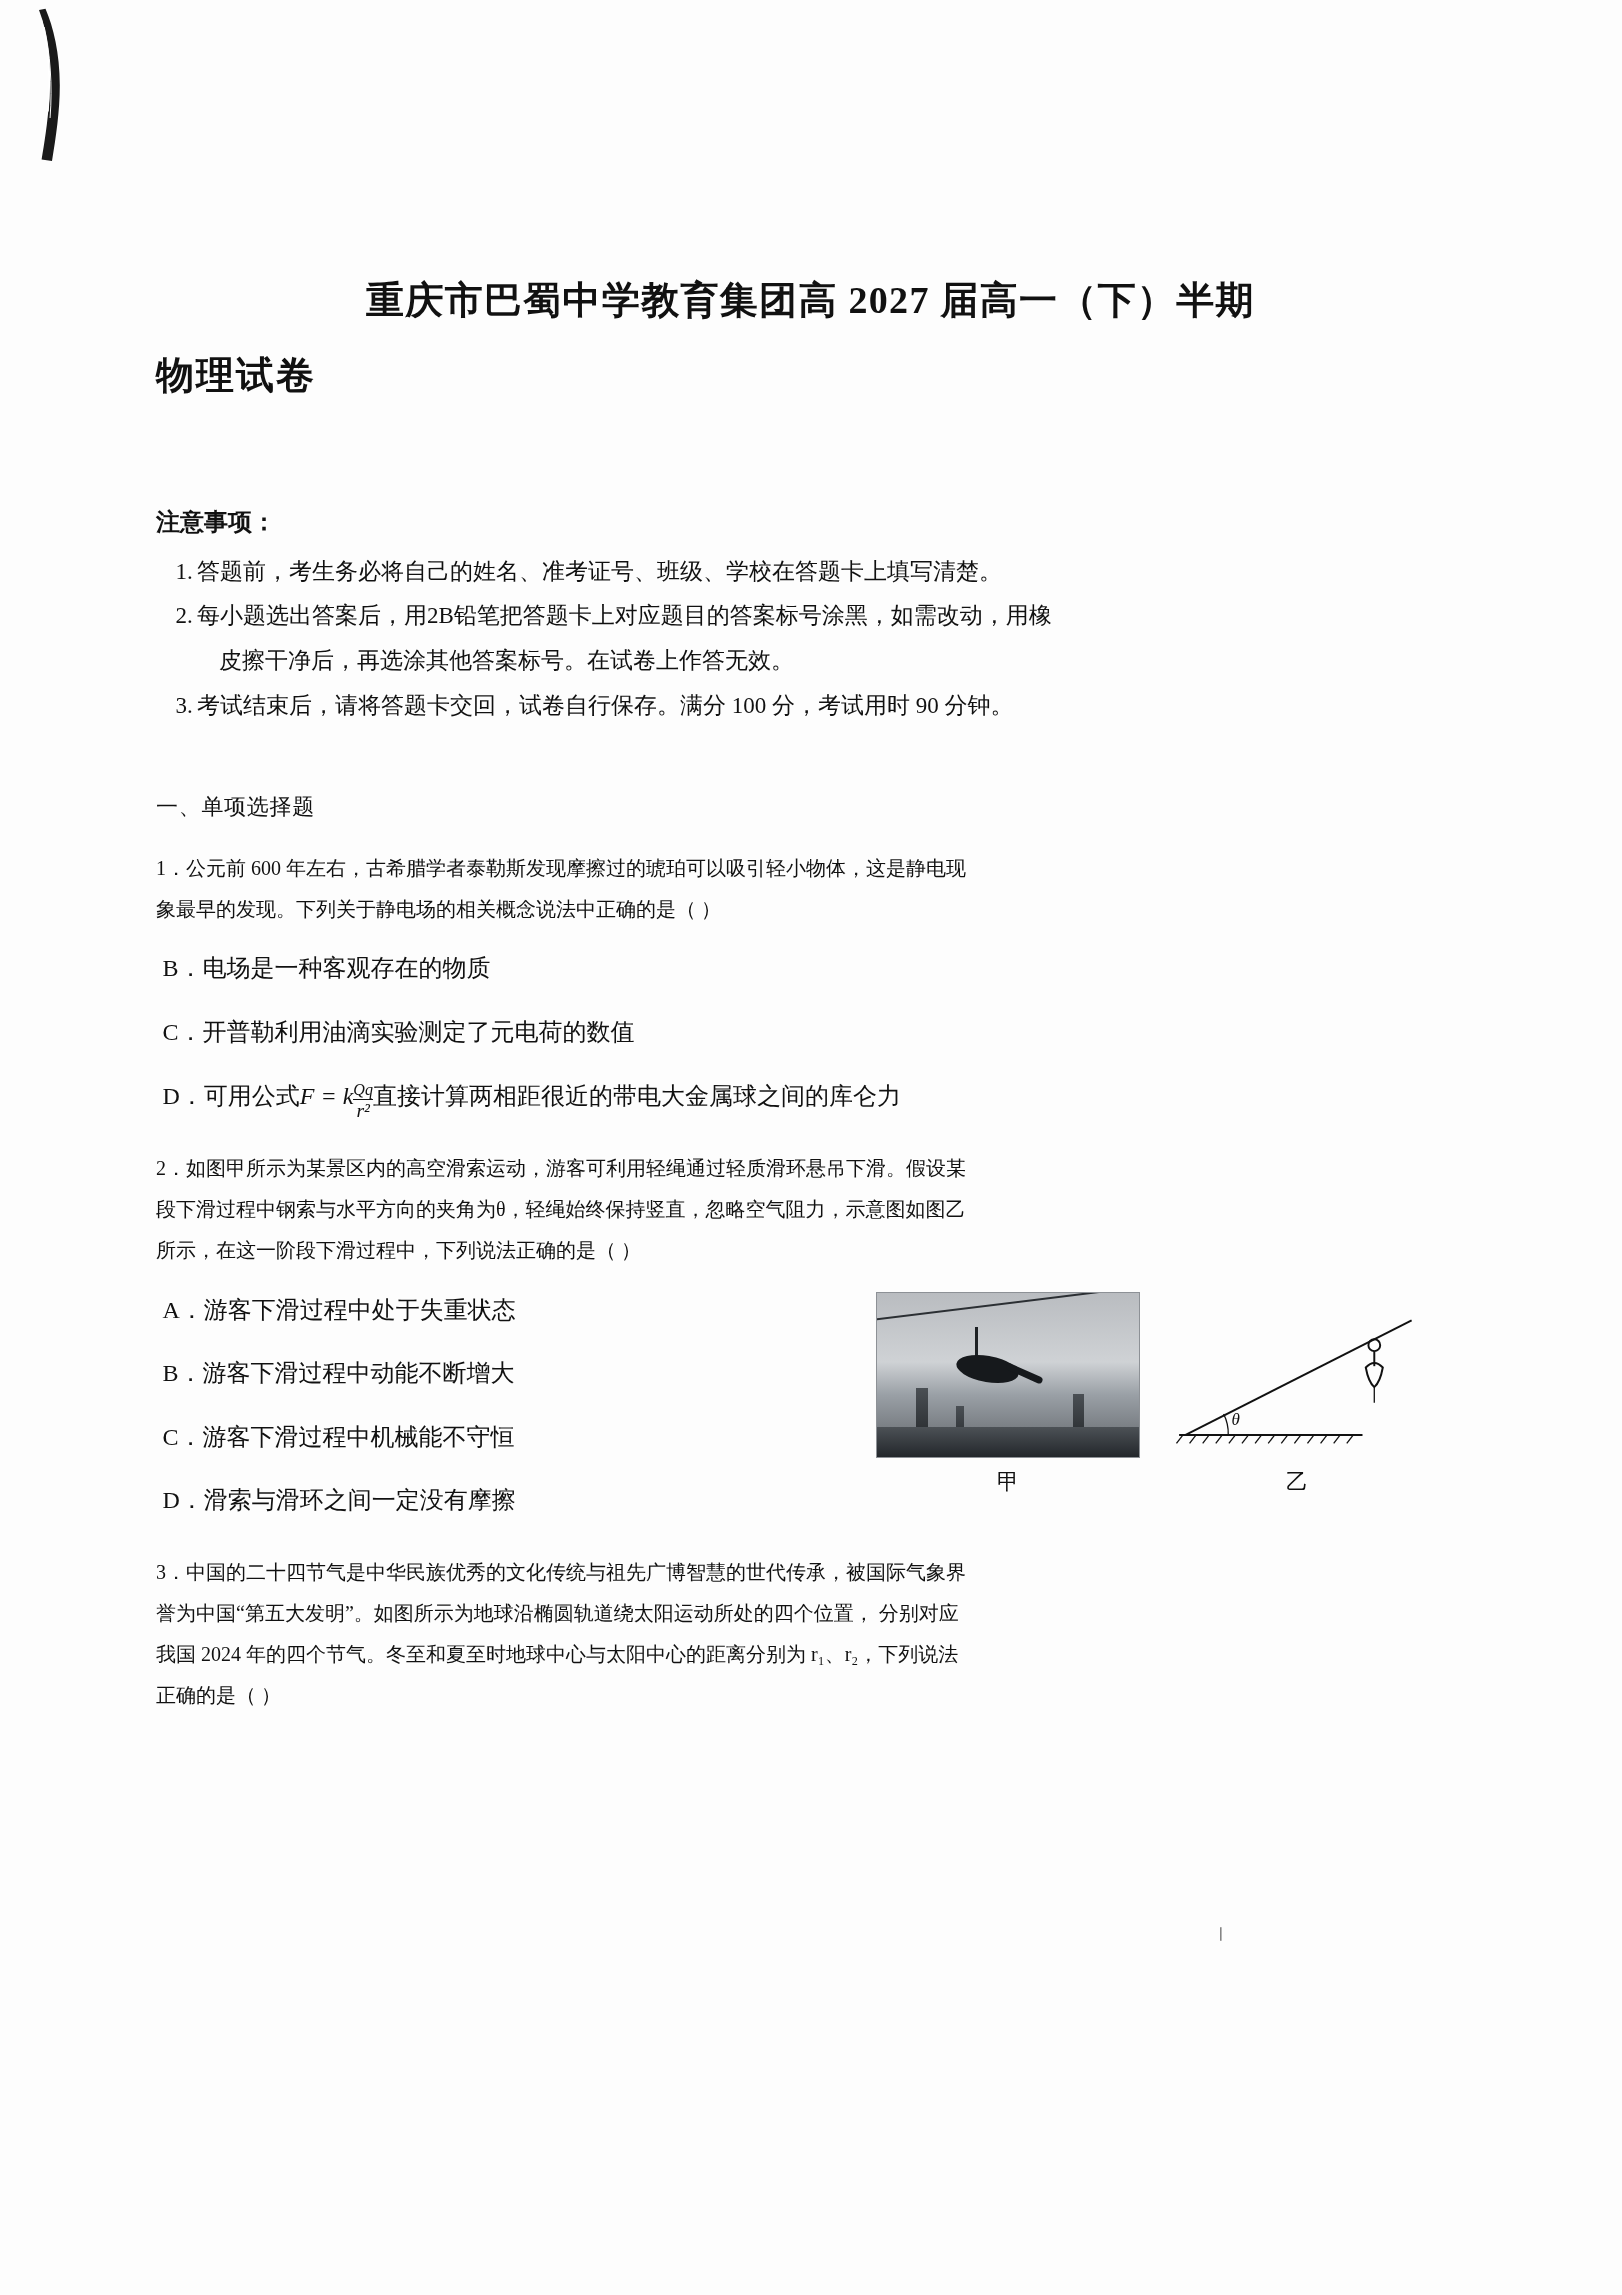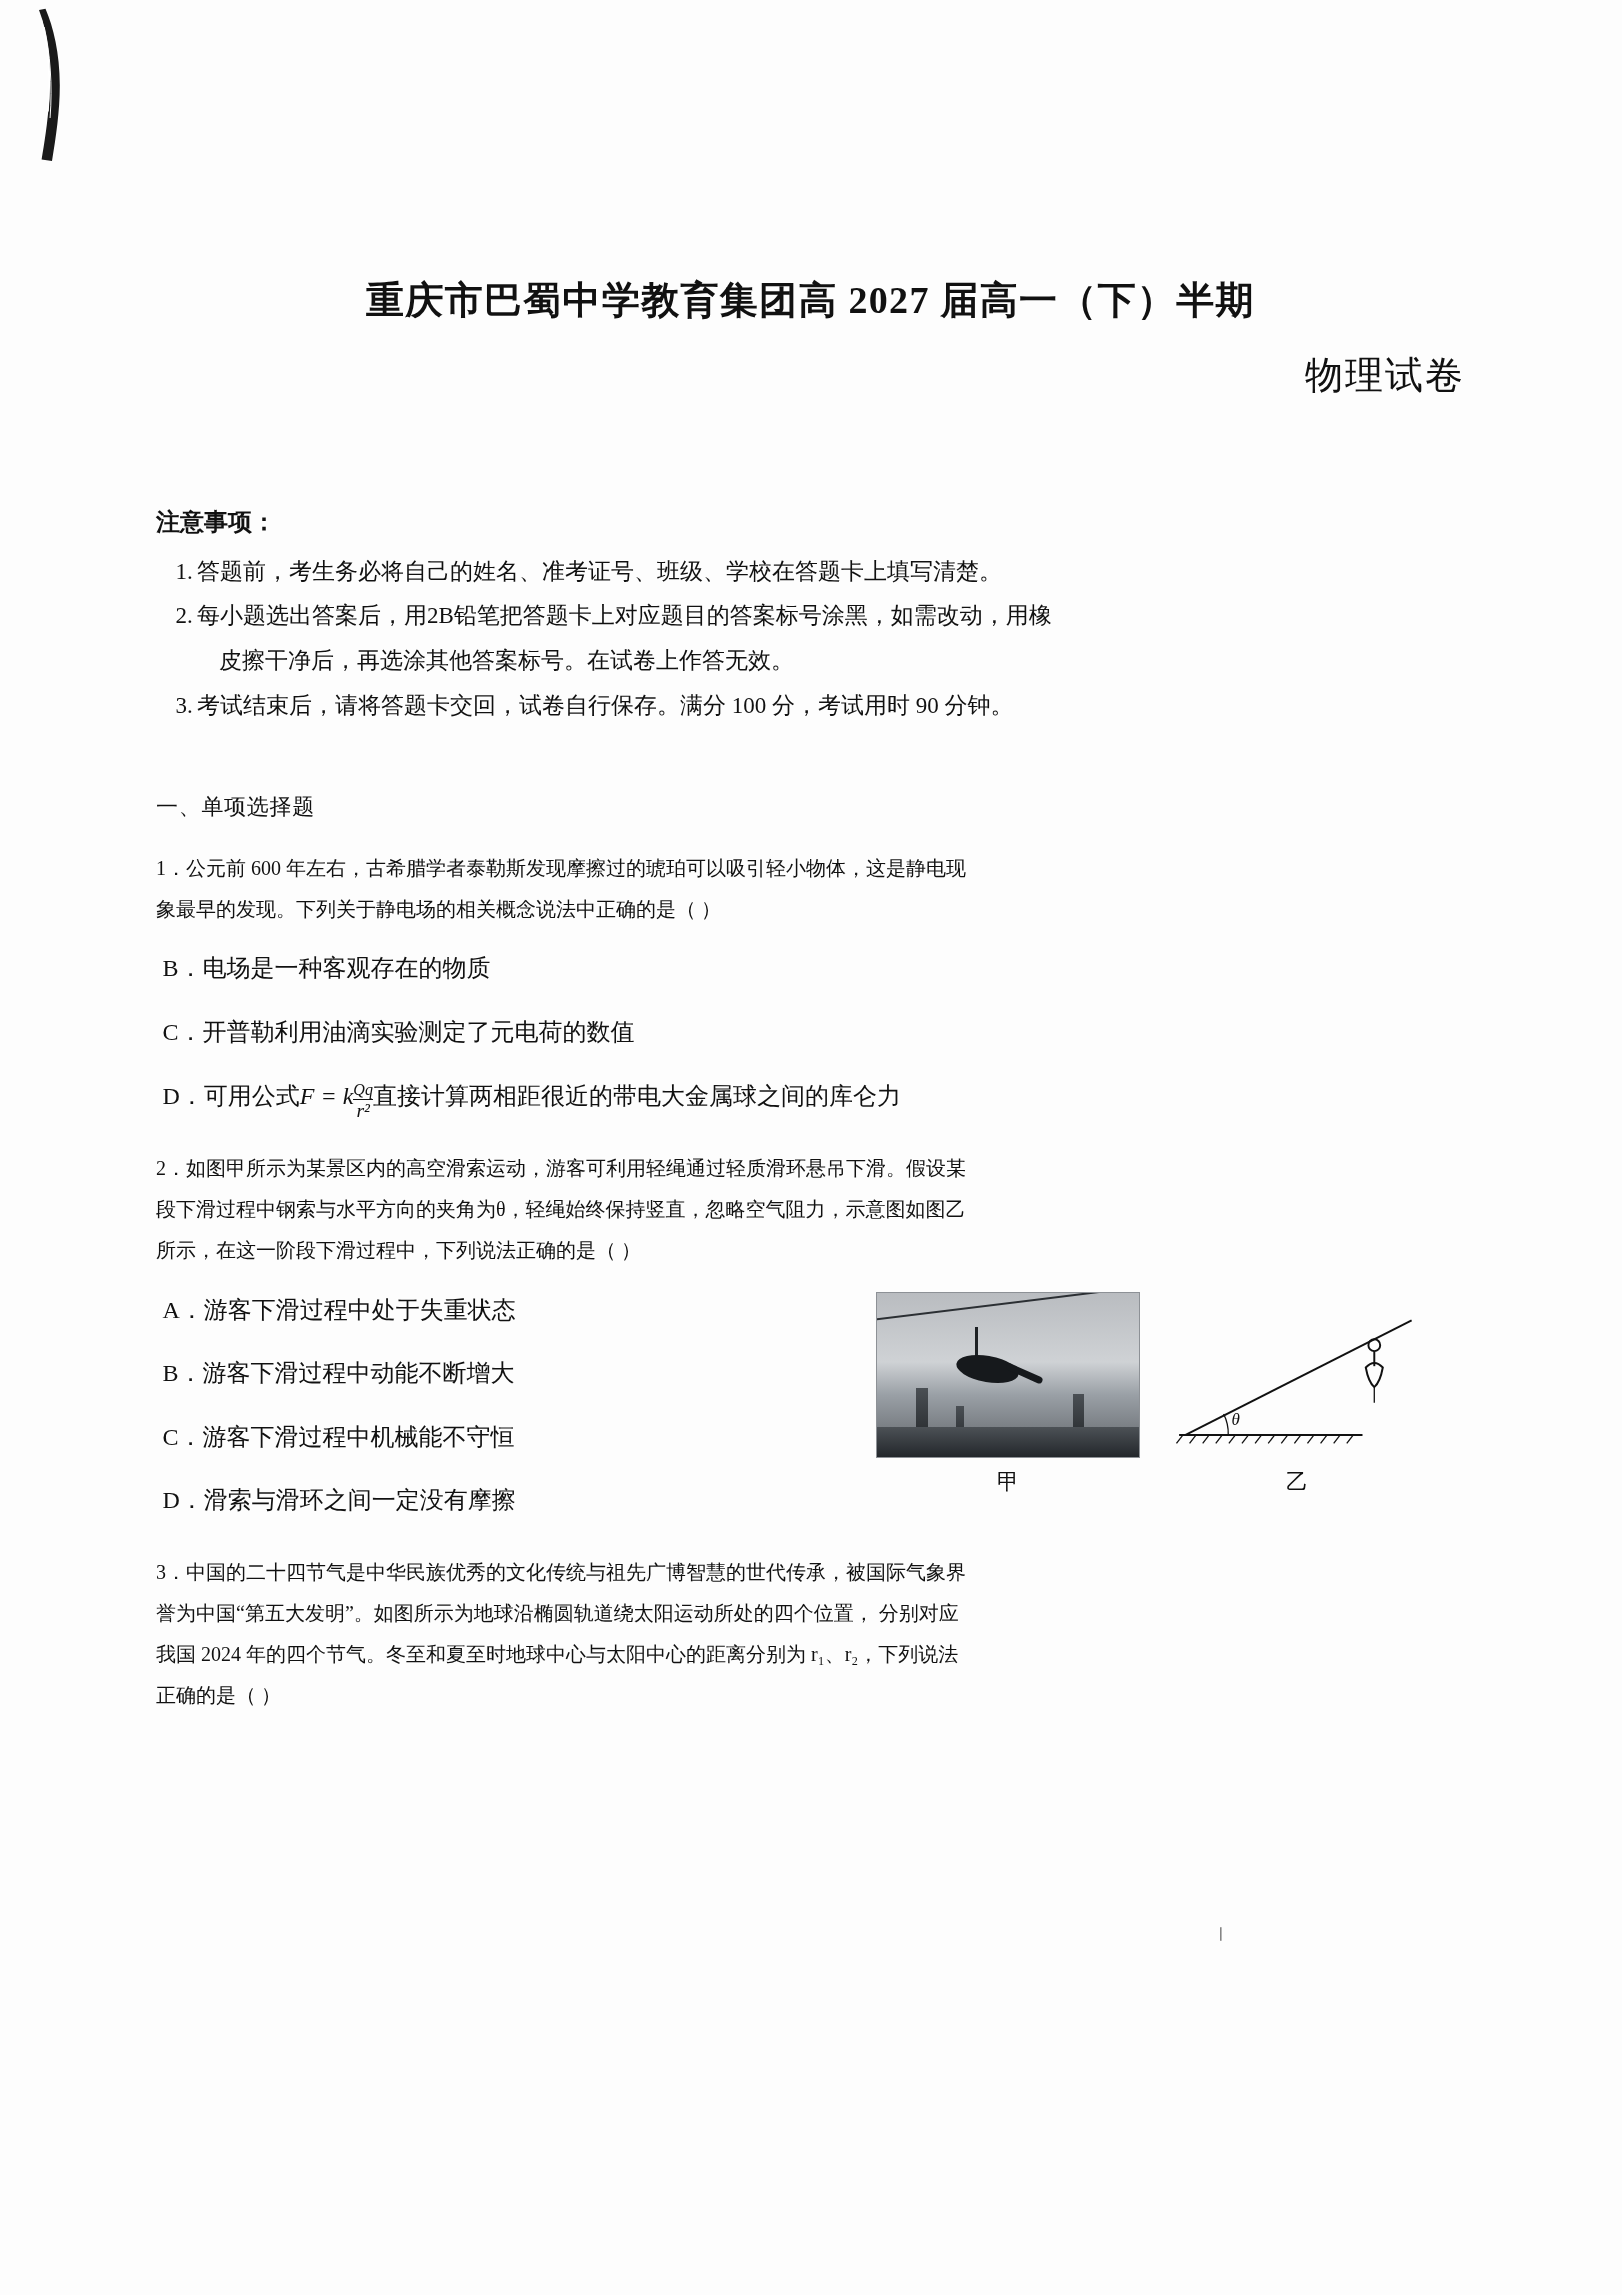--- a/index.html
+++ b/index.html
@@ -41,22 +41,22 @@
 
   .doc-title {
     text-align: center;
     font-weight: bold;
     font-size: 38px;
     letter-spacing: 1.3px;
     margin-top: 255px;
     line-height: 1.35;
   }
   .doc-subtitle {
-    text-align: right;
-    font-weight: normal;
+    text-align: left;
+    font-weight: bold;
     font-size: 38px;
     letter-spacing: 2px;
     margin-top: 23.6px;
   }
 
   .notice {
     margin-top: 98px;
     font-size: 23px;
     line-height: 1.95;
   }

